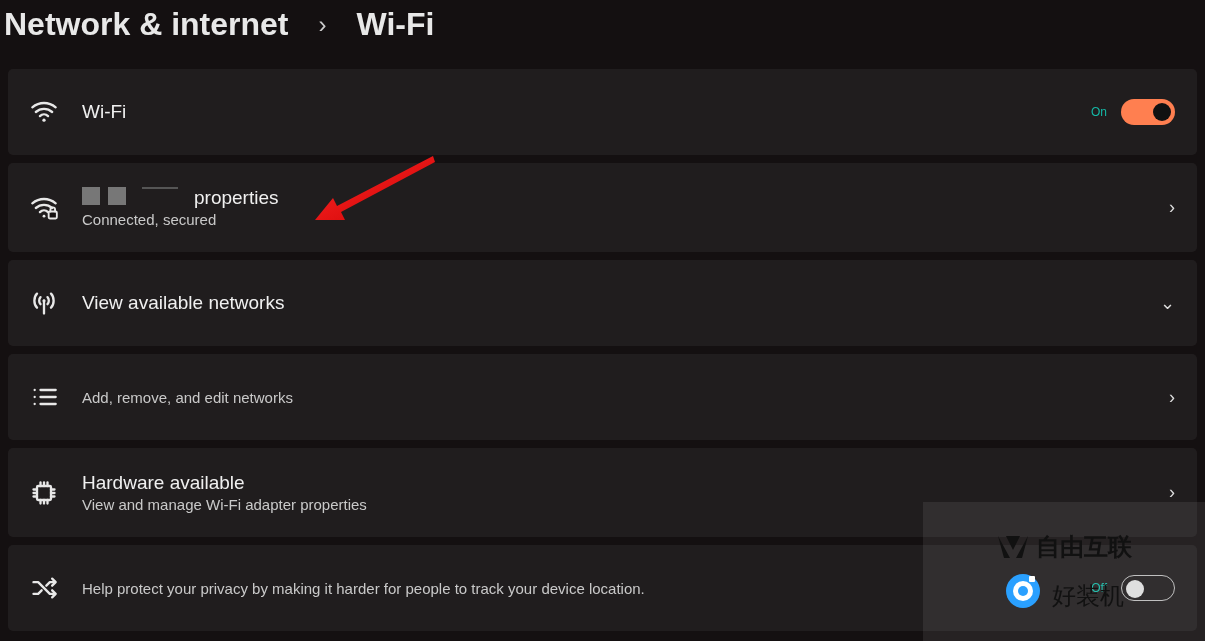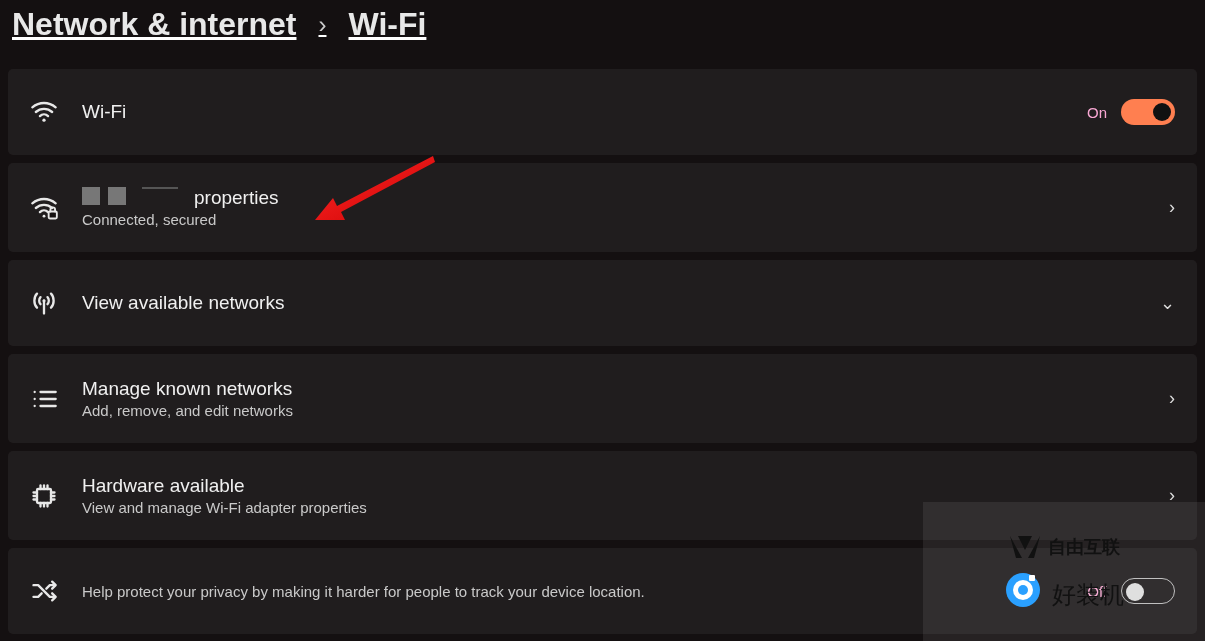--- a/index.html
+++ b/index.html
@@ -1,18 +1,18 @@
 <!DOCTYPE html>
 <html><head>
 <meta charset="utf-8">
 <style>
   * { box-sizing: border-box; margin: 0; padding: 0; }
   html, body { width: 1205px; height: 641px; background: #141011; color: #fff; font-family: "Segoe UI", Arial, sans-serif; overflow: hidden; }
   .page { width: 1205px; height: 641px; position: relative; }
-  .breadcrumb { display: flex; align-items: center; gap: 26px; padding: 6px 4px 22px 12px; text-decoration: underline; }
+  .breadcrumb { display: flex; align-items: center; gap: 34px; padding: 6px 4px 22px 4px; }
   .breadcrumb .crumb { font-size: 32px; font-weight: 600; color: #e8e8e8; }
   .breadcrumb .chev { font-size: 24px; color: #ccc; margin: 0 -4px; }
   .cards { display: flex; flex-direction: column; gap: 8px; padding: 4px 8px 8px 8px; }
   .card { background: rgba(255,255,255,0.055); border-radius: 5px; display: flex; align-items: center; padding: 24px 22px; min-height: 86px; position: relative; }
   .card .icon { width: 28px; height: 28px; display: flex; align-items: center; justify-content: center; margin-right: 24px; flex-shrink: 0; }
   .card .body { display: flex; flex-direction: column; gap: 2px; }
   .card .title { font-size: 19px; color: #f0f0f0; }
   .card .sub { font-size: 15px; color: #c9c9c9; }
   .card .title-row { display: flex; align-items: flex-start; gap: 8px; }
   .redacted { display: inline-flex; align-items: center; gap: 8px; margin-right: 8px; }
@@ -22,28 +22,28 @@
   .rtext-gap { width: 36px; height: 2px; background: #555; margin-right: 8px; }
   .card .right { margin-left: auto; display: flex; align-items: center; gap: 14px; }
   .chevron-right { color: #ddd; font-size: 18px; }
   .chevron-down { color: #ddd; font-size: 18px; }
   .toggle { width: 54px; height: 26px; border-radius: 13px; position: relative; cursor: pointer; }
   .toggle.on { background: #ff7f50; }
   .toggle.off { background: rgba(255,255,255,0); border: 1px solid #bbb; }
   .toggle .knob { width: 18px; height: 18px; border-radius: 50%; background: #111; position: absolute; top: 4px; }
   .toggle.on .knob { right: 4px; }
   .toggle.off .knob { left: 4px; background: #ddd; }
-  .state-label { font-size: 15px; color: #f9a8d4; }
+  .state-label { font-size: 12px; color: #14b8a6; }
   
   .arrow-annot { position: absolute; left: 315px; top: 150px; pointer-events: none; }
   
   .watermark { position: absolute; right: 0; bottom: 0; width: 282px; height: 139px; background: rgba(255,255,255,0.08); display: flex; flex-direction: column; align-items: center; justify-content: center; gap: 6px; }
   .watermark .wm1 { display: flex; align-items: center; gap: 6px; }
   .watermark .wm1 svg { display:block; }
-  .watermark .wm1 .txt { font-size: 18px; font-weight: 700; color: #111; }
+  .watermark .wm1 .txt { font-size: 24px; font-weight: 700; color: #111; }
   .watermark .wm2 { display: flex; align-items: center; gap: 10px; }
   .watermark .wm2 .txt { font-size: 24px; font-weight: 400; color: #111; margin-top: 11px; }
 </style>
 </head>
 <body>
 
 <div class="page">
 
   <div class="breadcrumb">
     <span class="crumb">Network &amp; internet</span>
@@ -124,21 +124,20 @@
         <svg width="28" height="28" viewBox="0 0 24 24" fill="none" stroke="#e8e8e8" stroke-width="2" stroke-linecap="round">
           <circle cx="4" cy="6" r="1" fill="#e8e8e8" stroke="none"></circle>
           <line x1="9" y1="6" x2="22" y2="6"></line>
           <circle cx="4" cy="12" r="1" fill="#e8e8e8" stroke="none"></circle>
           <line x1="9" y1="12" x2="22" y2="12"></line>
           <circle cx="4" cy="18" r="1" fill="#e8e8e8" stroke="none"></circle>
           <line x1="9" y1="18" x2="22" y2="18"></line>
         </svg>
       </div>
       <div class="body">
-        <span class="title">Manage known networks</span>
         <span class="sub">Add, remove, and edit networks</span>
       </div>
       <div class="right">
         <span class="chevron-right">›</span>
       </div>
     </div>
 
     <div class="card">
       <div class="icon">
         <svg width="28" height="28" viewBox="0 0 24 24" fill="none" stroke="#e8e8e8" stroke-width="2" stroke-linecap="round">

